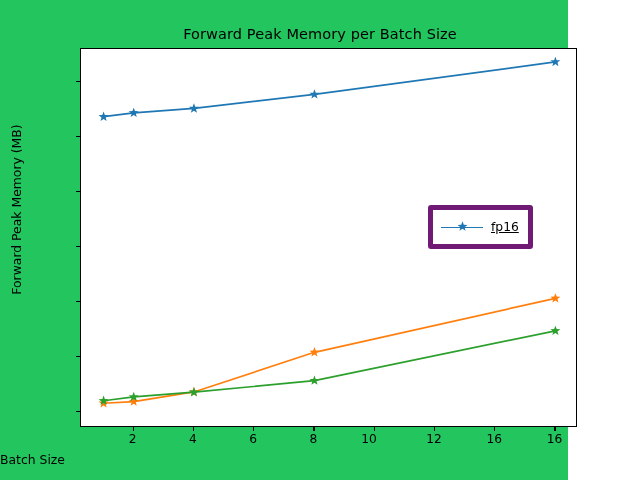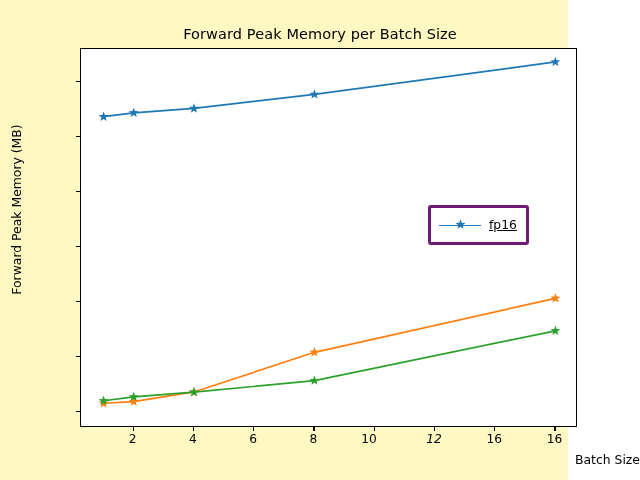--- a/index.html
+++ b/index.html
@@ -10,21 +10,21 @@
   body {
     width: 640px;
     height: 480px;
     font-family: "DejaVu Sans", sans-serif;
     overflow: hidden;
   }
   #figure {
     position: relative;
     width: 568px;
     height: 480px;
-    background: #fef9c3;
+    background: #22c55e;
   }
   #chart-title {
     position: absolute;
     left: 0;
     top: 26px;
     width: 640px;
     text-align: center;
     font-size: 14.5px;
     color: #000000;
     letter-spacing: 0.1px;
@@ -60,21 +60,21 @@
     font-size: 12.4px;
     color: #000000;
     pointer-events: none;
   }
   
   #xlabel {
     position: absolute;
     left: 0;
     top: 452px;
     width: 640px;
-    text-align: right;
+    text-align: left;
     font-size: 12.4px;
     color: #000000;
   }
   .ytick-mark {
     position: absolute;
     left: 76px;
     width: 4px;
     height: 1.1px;
     background: #000000;
   }
@@ -92,21 +92,21 @@
     width: 1.1px;
     height: 4px;
     background: #000000;
   }
   
   #legend {
     position: absolute;
     left: 428px;
     top: 205px;
     padding: 6px 9px 6px 8px;
-    border: 3px solid #701a75;
+    border: 5px solid #701a75;
     border-radius: 3px;
     background: rgba(255,255,255,0.88);
     box-sizing: border-box;
     text-decoration: underline;
   }
   .legend-row {
     display: flex;
     align-items: center;
     height: 22px;
   }
@@ -160,21 +160,21 @@
       <div class="xtick-label" style="left: 132.712px;">2</div>
       <div class="xtick-mark" style="left: 132.712px;"></div>
       <div class="xtick-label" style="left: 192.955px;">4</div>
       <div class="xtick-mark" style="left: 192.955px;"></div>
       <div class="xtick-label" style="left: 253.197px;">6</div>
       <div class="xtick-mark" style="left: 253.197px;"></div>
       <div class="xtick-label" style="left: 313.439px;">8</div>
       <div class="xtick-mark" style="left: 313.439px;"></div>
       <div class="xtick-label" style="left: 369px;">10</div>
       <div class="xtick-mark" style="left: 373.682px;"></div>
-      <div class="xtick-label" style="left: 433.924px; font-style: italic;">12</div>
+      <div class="xtick-label" style="left: 433.924px;">12</div>
       <div class="xtick-mark" style="left: 433.924px;"></div>
       <div class="xtick-label" style="left: 494.167px;">16</div>
       <div class="xtick-mark" style="left: 494.167px;"></div>
       <div class="xtick-label" style="left: 554.409px;">16</div>
       <div class="xtick-mark" style="left: 554.409px;"></div>
     </div>
 
   <div id="plot-area">
     <svg id="plot-svg" viewBox="0 0 497 379" preserveAspectRatio="none">
         <g>

